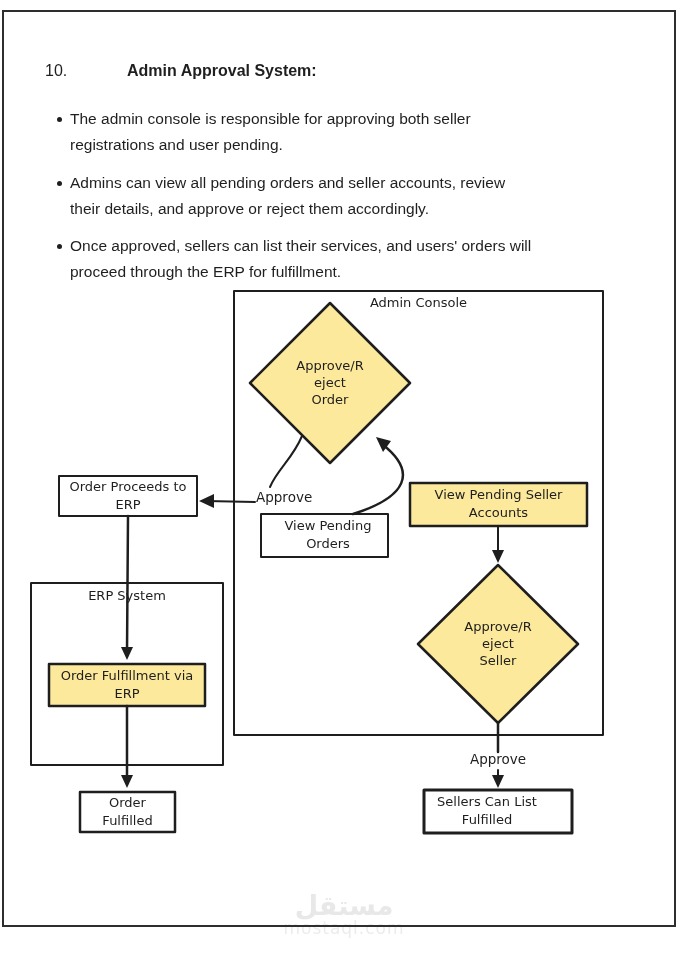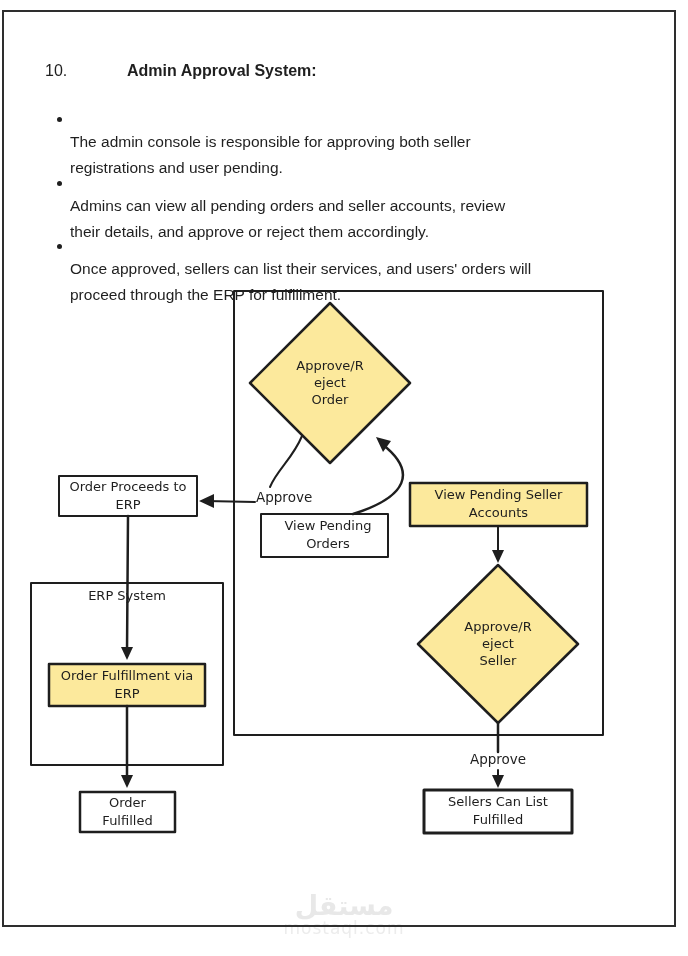--- a/index.html
+++ b/index.html
@@ -12,21 +12,21 @@
     overflow:hidden;
   }
   .page-border{
     position:absolute;left:2px;top:10px;width:674px;height:917px;
     box-sizing:border-box;border:2px solid #2e2e2e;z-index:2;pointer-events:none;
   }
   .heading{position:absolute;top:62px;left:0;width:680px;height:22px;font-size:16px;z-index:1;}
   .heading .num{position:absolute;left:45px;top:0;font-weight:400;}
   .heading .title{position:absolute;left:127px;top:0;font-weight:700;}
   .heading .colon{font-weight:700;}
-  .bullet{position:absolute;left:70px;width:560px;font-size:15.5px;line-height:26px;z-index:1;margin-top:23px;}
+  .bullet{position:absolute;left:70px;width:560px;font-size:15.5px;line-height:26px;z-index:1;}
   .bullet-dot{position:absolute;width:5px;height:5px;border-radius:50%;background:#1f1f1f;left:57px;z-index:1;}
   .b1{top:106px;} .d1{top:117px;}
   .b2{top:170px;} .d2{top:181px;}
   .b3{top:233px;} .d3{top:244px;}
 
   svg.diagram{position:absolute;left:0;top:0;z-index:3;}
   .dg-label{
     position:absolute;z-index:4;
     font-family:"DejaVu Sans", sans-serif;
     font-size:13px;line-height:17px;color:#1e1e1e;
@@ -34,21 +34,21 @@
   }
   .lbl-admin-console{left:234px;top:294px;width:369px;}
   .lbl-erp-system{left:31px;top:587px;width:192px;}
   .lbl-diamond-order{left:270px;top:357px;width:120px;}
   .lbl-diamond-seller{left:438px;top:618px;width:120px;}
   .lbl-order-proceeds{left:59px;top:478px;width:138px;line-height:18px;}
   .lbl-view-orders{left:261px;top:517px;width:108px;line-height:18px;margin-left:13px;}
   .lbl-view-sellers{left:410px;top:486px;width:177px;line-height:18px;}
   .lbl-order-fulfillment{left:49px;top:667px;width:156px;line-height:18px;}
   .lbl-order-fulfilled{left:80px;top:794px;width:95px;line-height:18px;}
-  .lbl-sellers-list{left:424px;top:793px;width:148px;line-height:18px;}
+  .lbl-sellers-list{left:413px;top:793px;width:148px;line-height:18px;}
   .lbl-approve-1{left:256px;top:489px;text-align:left;font-size:13.5px;}
   .lbl-approve-2{left:468px;top:751px;width:60px;font-size:13.5px;}
 
   .watermark{
     position:absolute;left:274px;top:891px;width:140px;z-index:1;
     text-align:center;font-family:"DejaVu Sans", sans-serif;
   }
   .watermark .wm-logo{font-size:27px;font-weight:700;color:#e8e8e8;line-height:30px;}
   .watermark .wm-site{font-size:17px;color:#ececec;letter-spacing:1px;line-height:14px;}
 </style>
@@ -114,20 +114,21 @@
     <g fill="#1e1e1e" stroke="none">
       <polygon points="199,501 214,494 214,508"></polygon>
       <polygon points="376,437 391,441 383,452"></polygon>
       <polygon points="498,563 492,550 504,550"></polygon>
       <polygon points="498,788 492,775 504,775"></polygon>
       <polygon points="127,660 121,647 133,647"></polygon>
       <polygon points="127,788 121,775 133,775"></polygon>
     </g>
   </svg>
 
+  <div class="dg-label lbl-admin-console">Admin Console</div>
   <div class="dg-label lbl-erp-system">ERP System</div>
 
   <div class="dg-label lbl-diamond-order">
     <div>Approve/R</div>
     <div>eject</div>
     <div>Order</div>
   </div>
   <div class="dg-label lbl-diamond-seller">
     <div>Approve/R</div>
     <div>eject</div>

